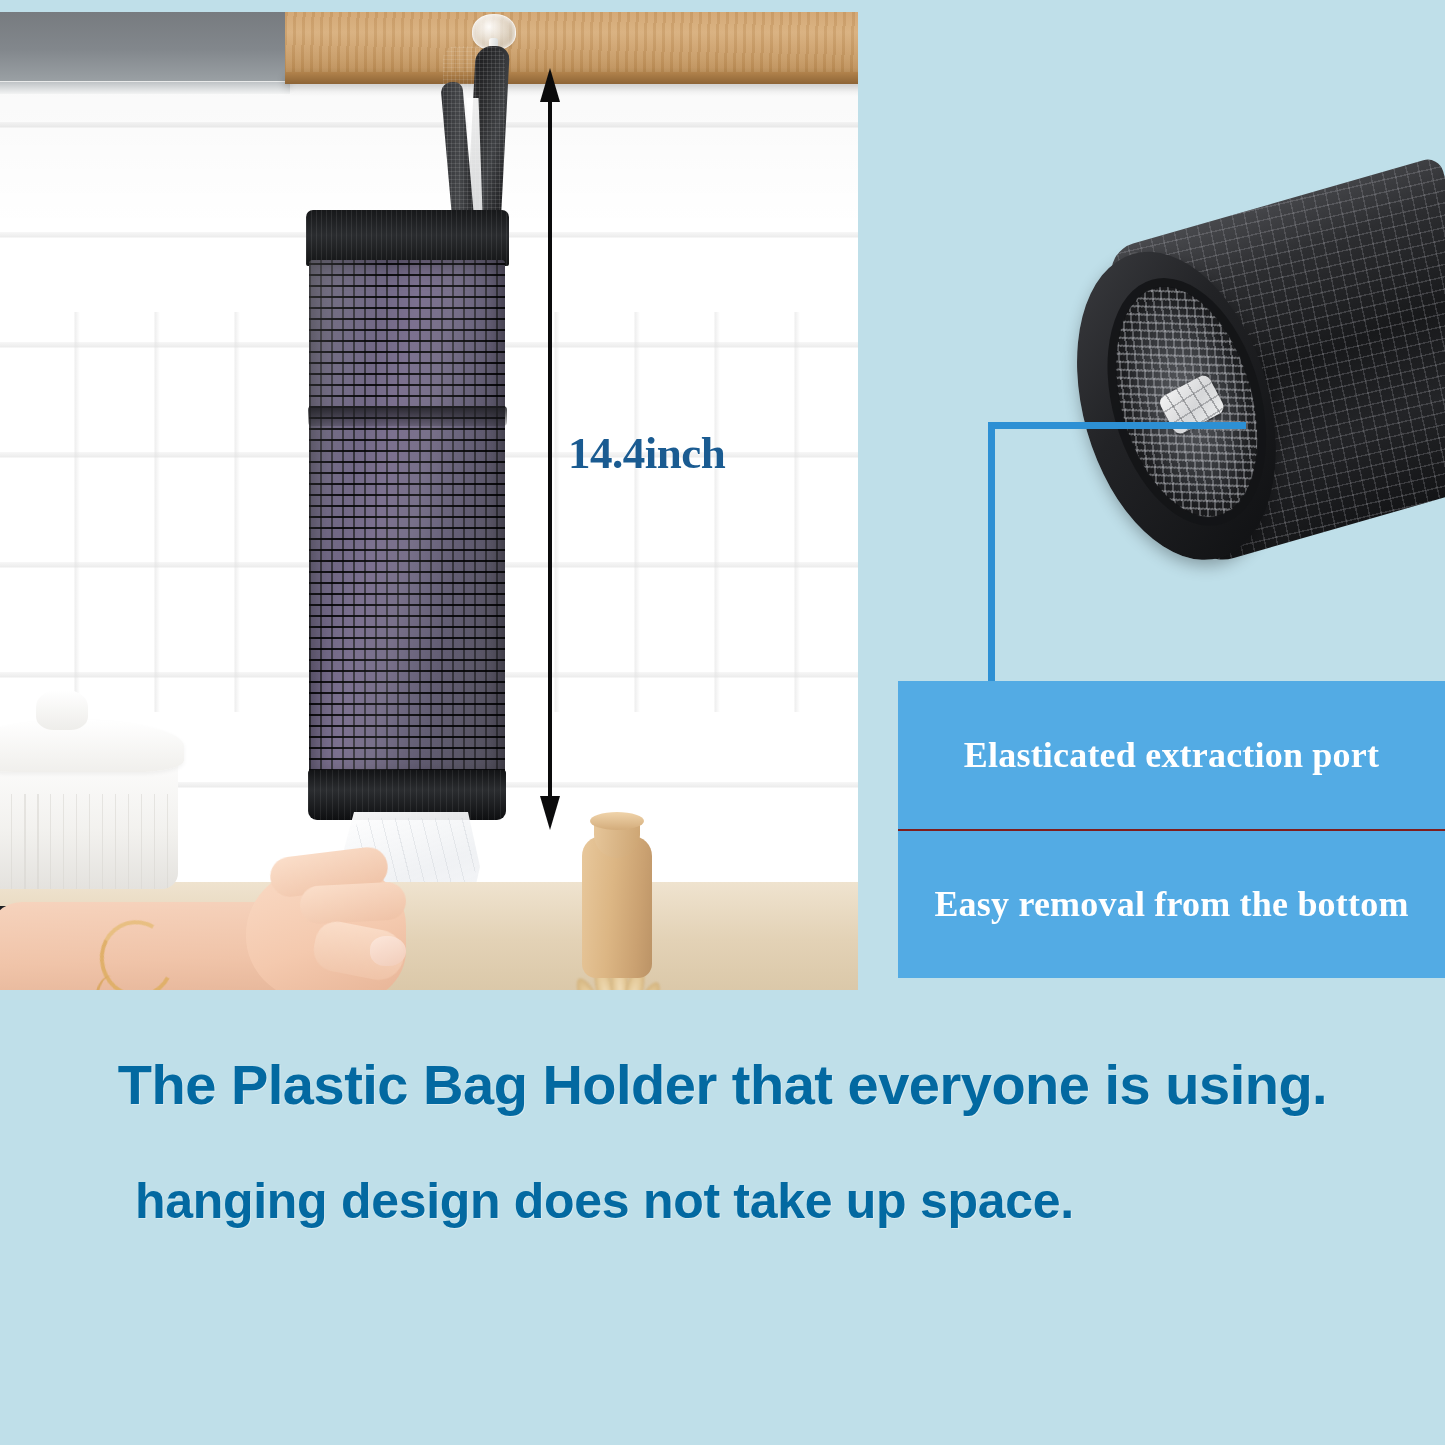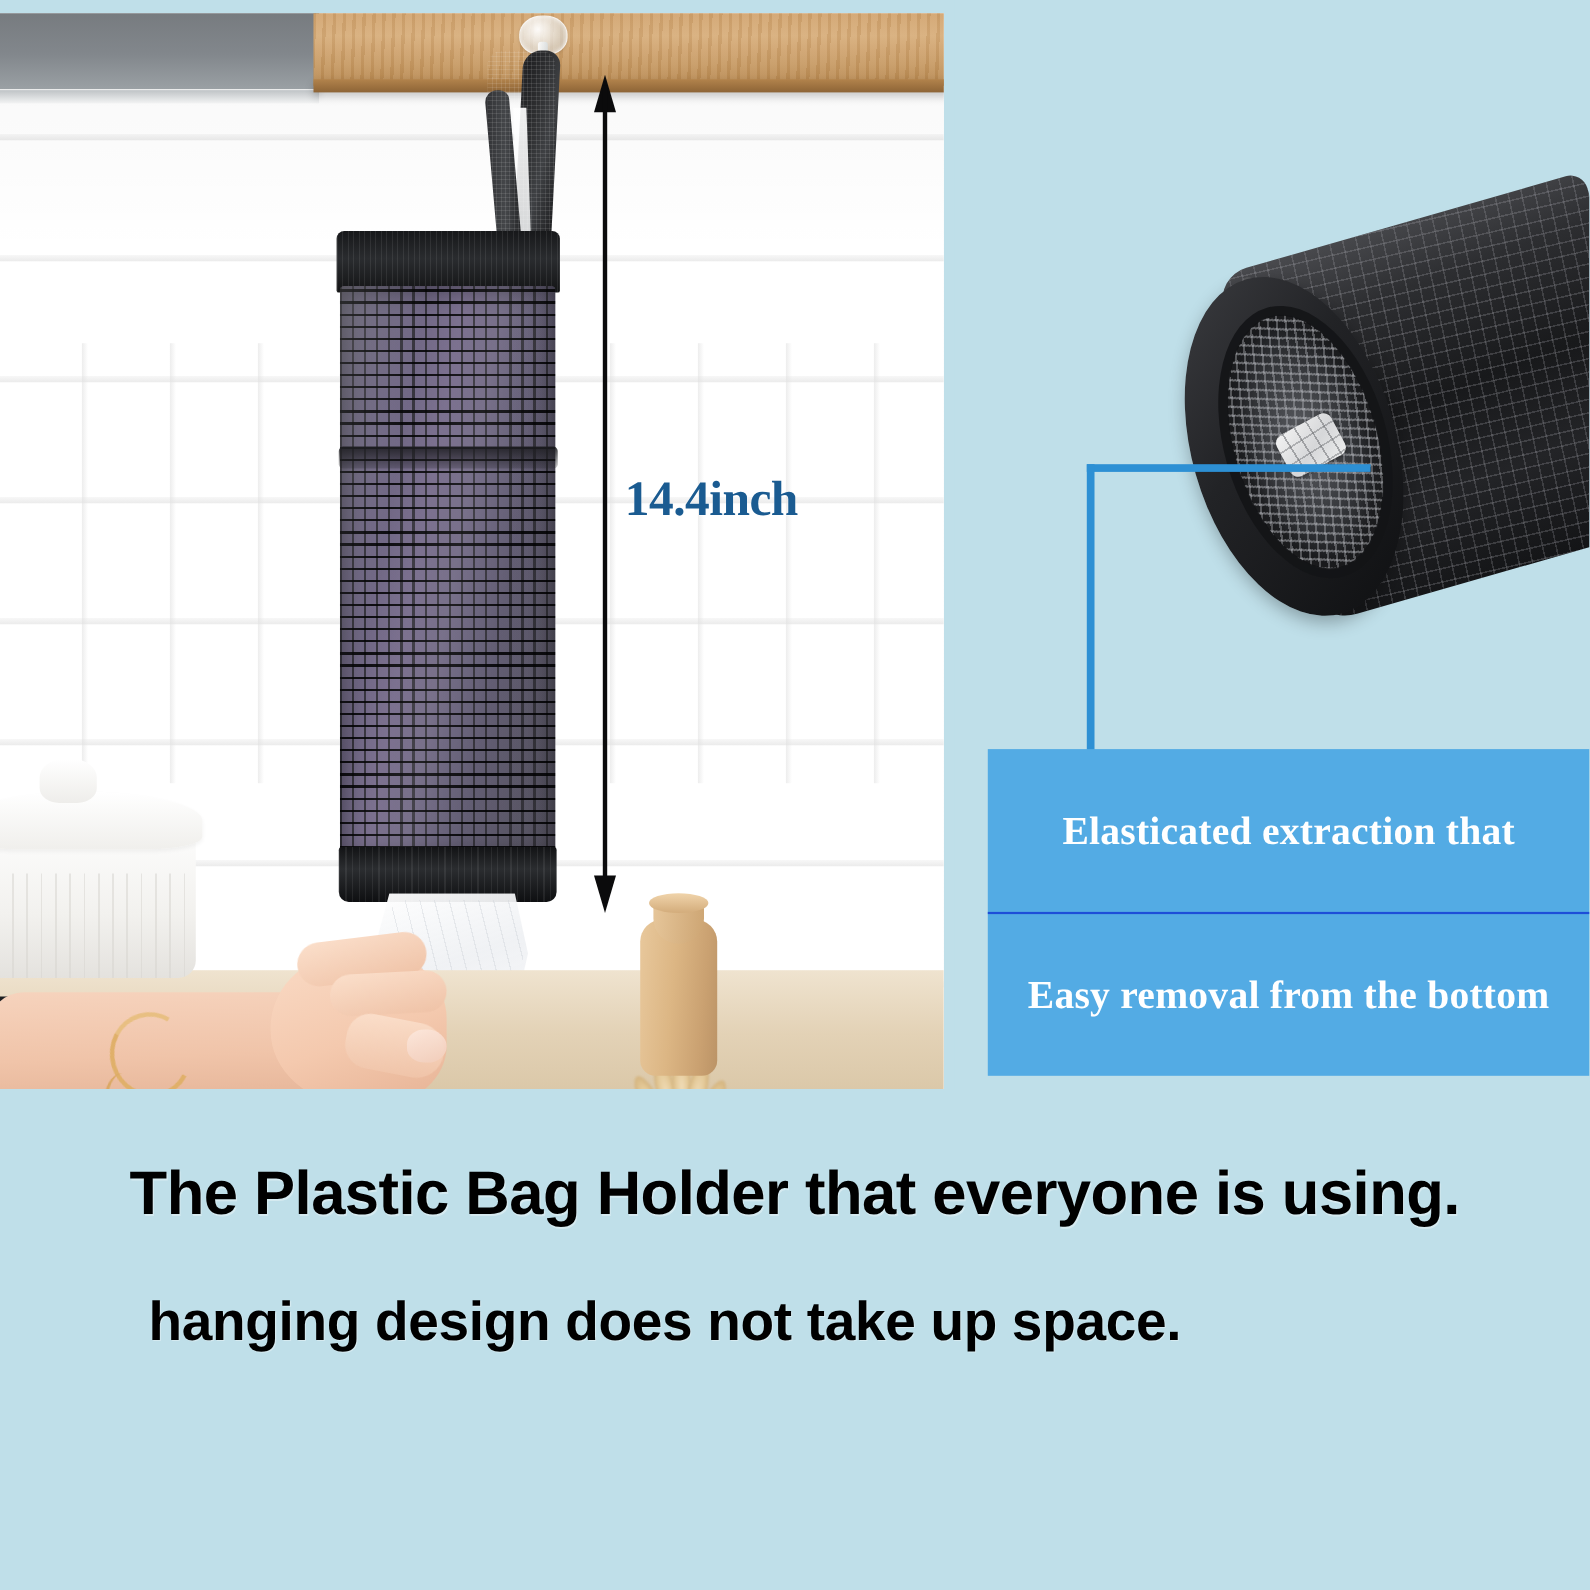--- a/index.html
+++ b/index.html
@@ -380,37 +380,37 @@
   }
 
   
   .callouts{
     position:absolute; left:898px; top:681px; width:547px; height:297px;
     background:#53abe4;
   }
   .callout{
     position:relative; height:148px; display:flex; align-items:center;
   }
-  .callout + .callout{ border-top:2px solid #1d4ed8; }
+  .callout + .callout{ border-top:2px solid #7f1d1d; }
   .callout-text{
     font-family:"Liberation Serif", serif;
     font-weight:700; font-size:36px; color:#ffffff;
     width:100%; text-align:center; padding:0 12px; letter-spacing:.2px;
   }
 
   
   .bottom-block{
     position:absolute; left:0; top:990px; width:1445px; height:455px;
     background:#bfdfe9;
   }
   .headline{
     position:absolute; left:50%; transform:translateX(-50%);
     white-space:nowrap;
     font-family:"Liberation Sans Narrow","Liberation Sans", sans-serif;
-    font-weight:700; color:#000000;
+    font-weight:700; color:#0369a1;
     text-shadow:1px 1px 0 rgba(255,255,255,.35);
     text-align:right;
   }
   .line1{ top:62px; font-size:56px; letter-spacing:-.5px; }
   .line2{ top:182px; font-size:50px; letter-spacing:-.3px; left:135px; transform:none; }
   .line3{ top:295px; font-size:50px; letter-spacing:-.3px; left:122px; transform:none; }
 </style>
 </head>
 <body>
 
@@ -515,21 +515,21 @@
       <div class="elastic-ring"></div>
       <div class="port"></div>
     </div>
   </div>
 
   <div class="leader-h"></div>
   <div class="leader-v"></div>
 
   <div class="callouts">
     <div class="callout">
-      <div class="callout-text">Elasticated extraction that</div>
+      <div class="callout-text">Elasticated extraction port</div>
     </div>
     <div class="callout">
       <div class="callout-text">Easy removal from the bottom</div>
     </div>
   </div>
 
   <div class="bottom-block">
     <div class="headline line1">The Plastic Bag Holder that everyone is using.</div>
     <div class="headline line2">hanging design does not take up space.</div>
   </div>

